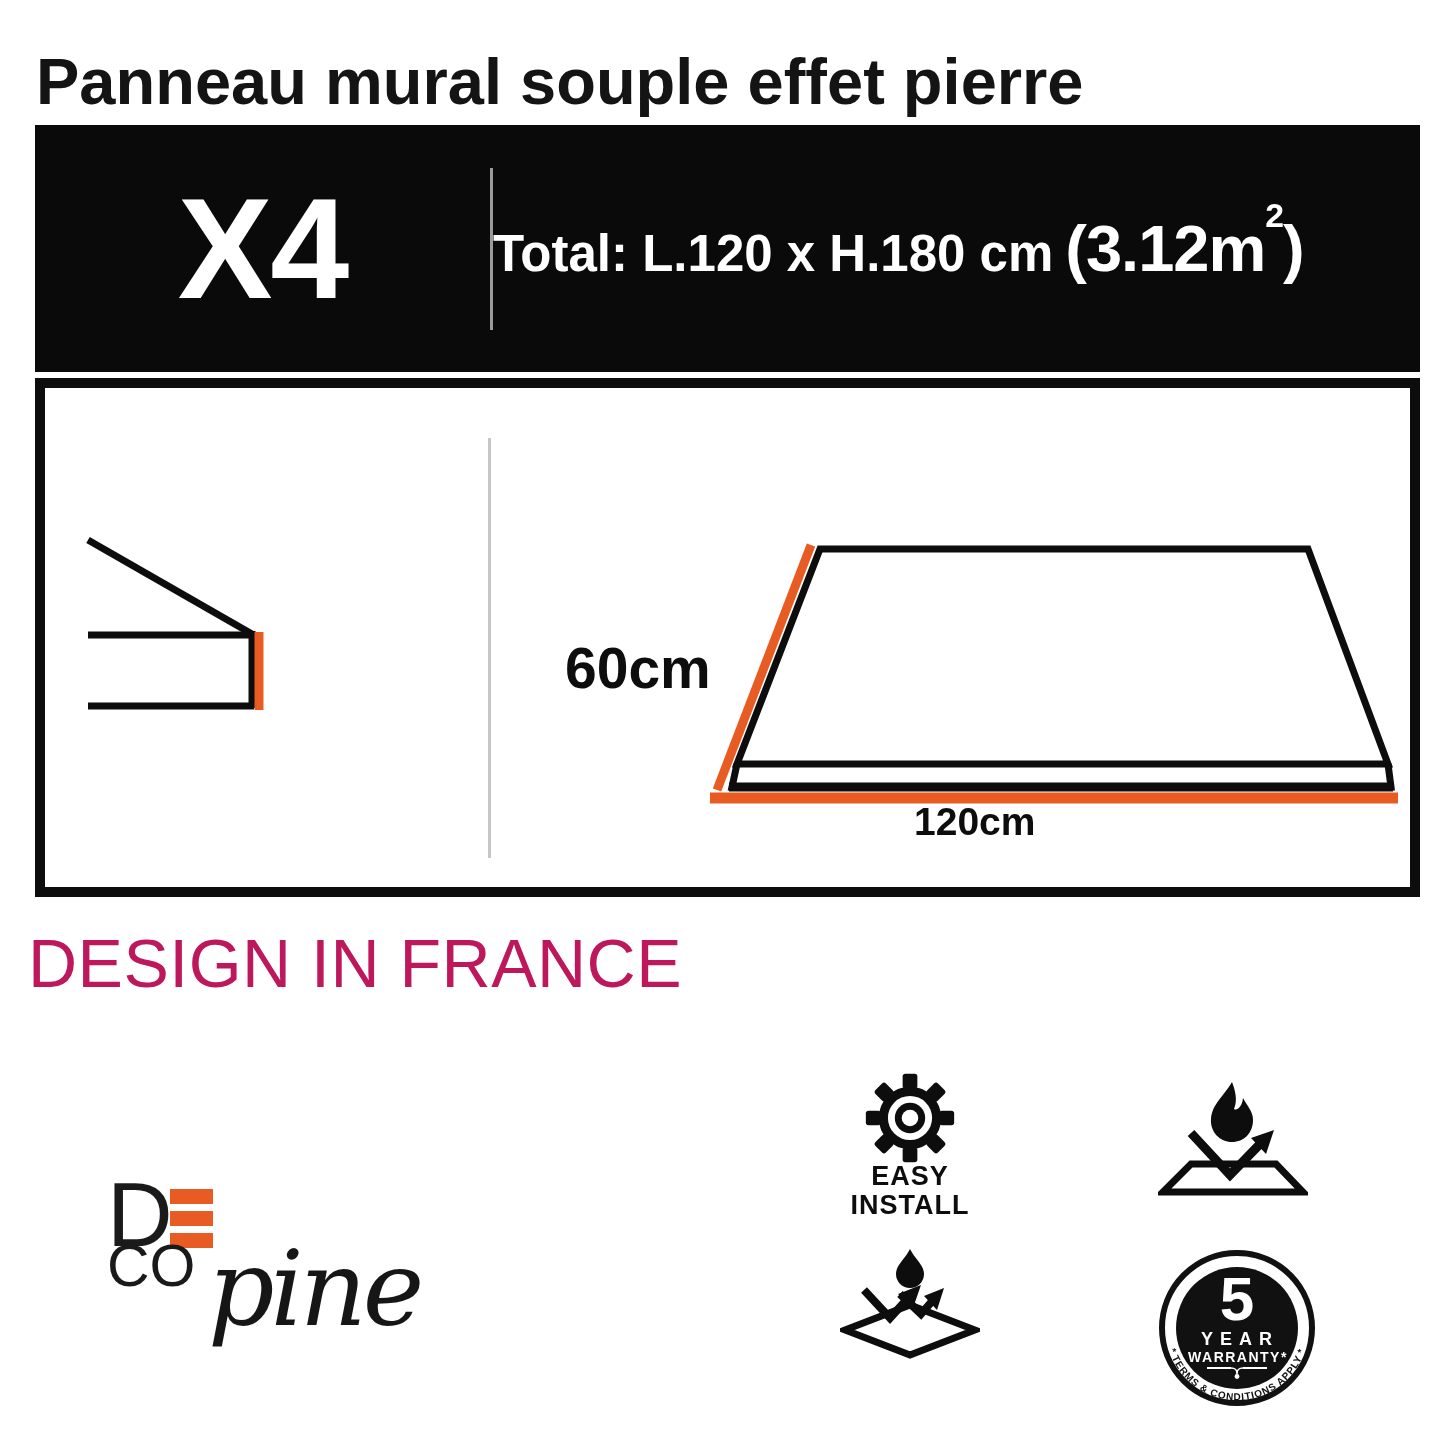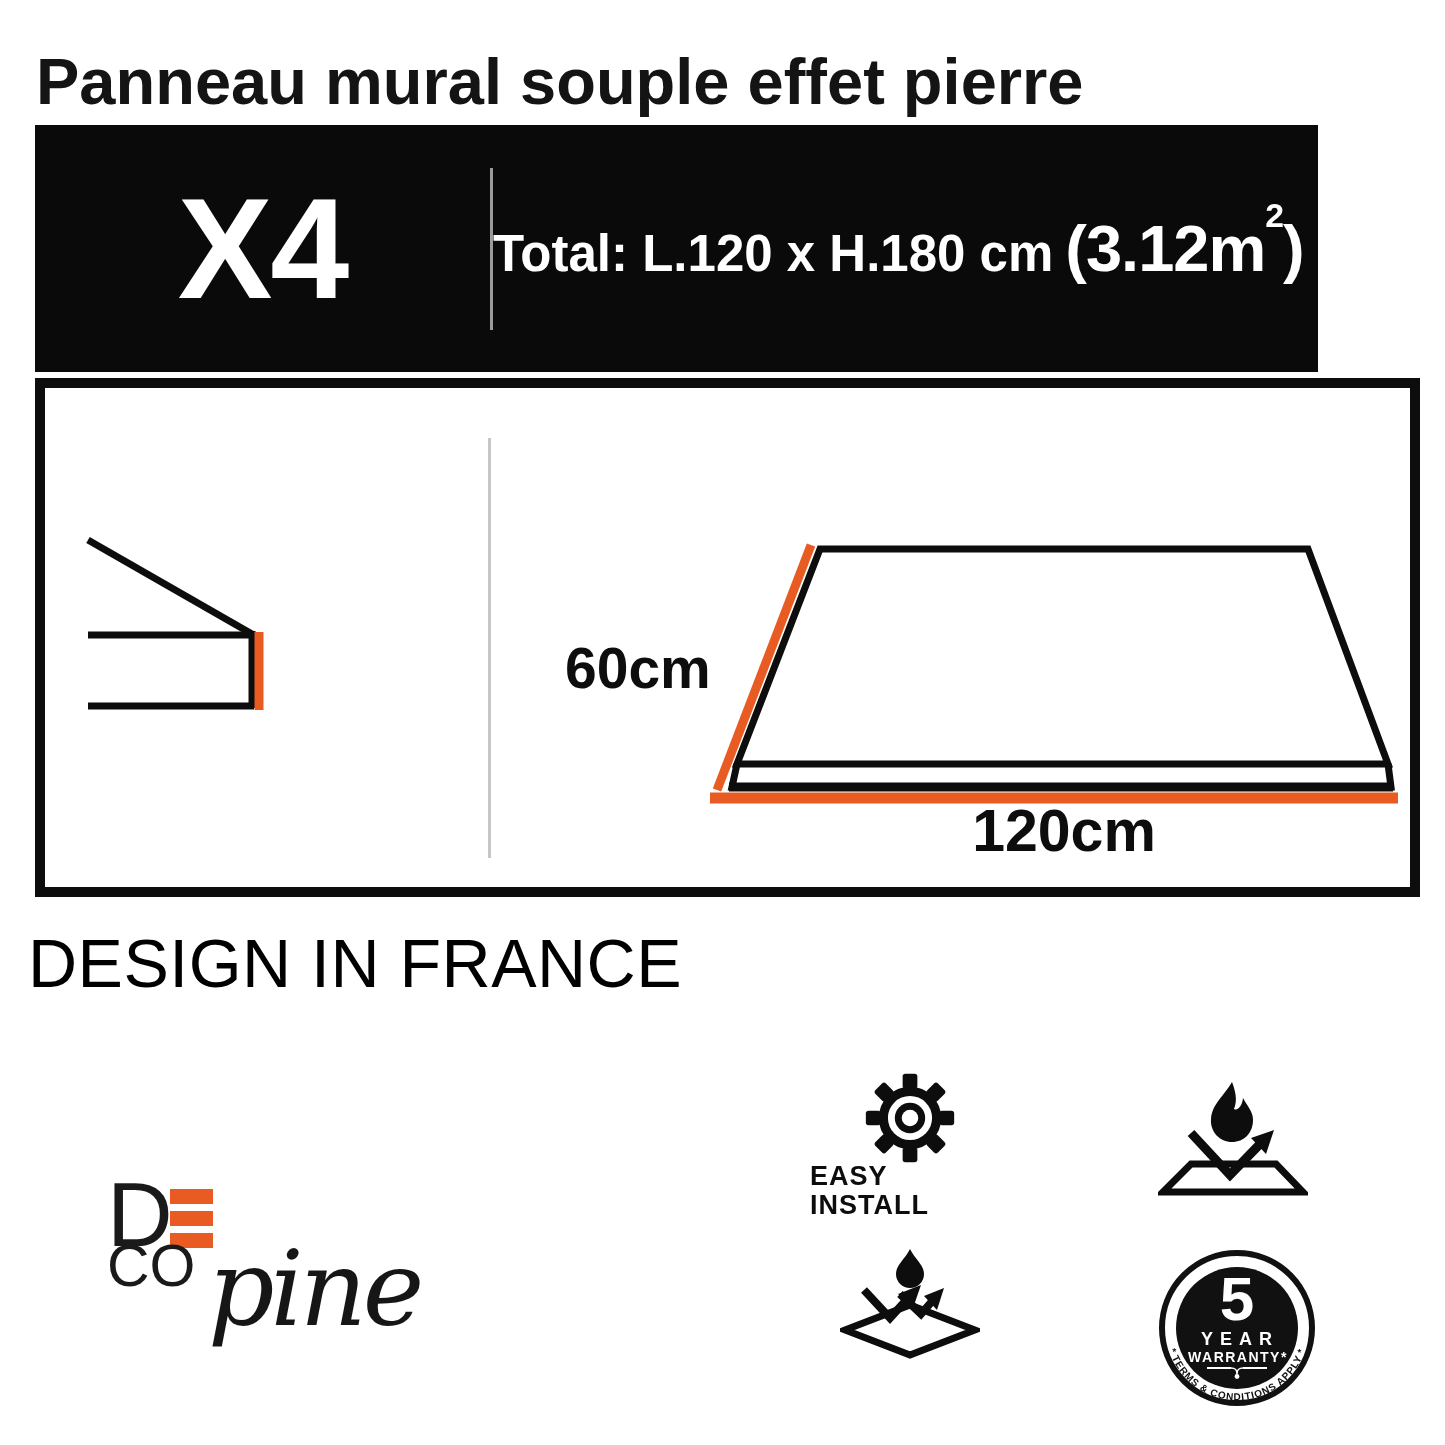--- a/index.html
+++ b/index.html
@@ -4,53 +4,53 @@
 <style>
   html,body{margin:0;padding:0;background:#ffffff;}
   .canvas{position:relative;width:1445px;height:1445px;background:#fff;overflow:hidden;
           font-family:"Liberation Sans",sans-serif;color:#0d0d0d;}
   .abs{position:absolute;}
 
   
   .page-title{left:36px;top:44px;font-size:65px;font-weight:700;letter-spacing:0px;color:#141414;white-space:nowrap;}
 
   
-  .banner{left:35px;top:125px;width:1283px;height:247px;background:#0a0a0a;display:flex;align-items:stretch;}
+  .banner{left:35px;top:125px;width:1385px;height:247px;background:#0a0a0a;display:flex;align-items:stretch;}
   .qty-col{width:455px;display:flex;align-items:center;justify-content:center;}
   .qty{font-size:142px;font-weight:700;color:#ffffff;letter-spacing:-2px;line-height:1;}
   .banner-divider{width:3px;height:162px;background:#9b9b9b;align-self:center;}
   .total-col{flex:1;display:flex;align-items:center;}
   .total-line{color:#ffffff;font-size:51px;font-weight:700;white-space:nowrap;line-height:1;}
   .total-line .prefix{margin-right:12px;}
   .total-line .big{font-size:65px;letter-spacing:-1px;}
   .total-line sup{font-size:0.52em;position:relative;top:-0.62em;font-weight:700;}
 
   
   .specbox{left:35px;top:378px;width:1385px;height:519px;border:10px solid #0d0d0d;background:#ffffff;box-sizing:border-box;}
   .box-divider{left:443px;top:50px;width:3px;height:420px;background:#c6c6c6;}
   .diaglines{left:0;top:0;}
   .dim-label{font-weight:700;color:#0d0d0d;line-height:1;white-space:nowrap;}
   .thickness{left:246px;top:246px;font-size:57px;line-height:0.86;}
   .thickness .unit{padding-left:6px;}
   .h-label{left:520px;top:252px;font-size:57px;}
-  .w-label{left:869px;top:414px;width:300px;text-align:center;font-size:59px;}
+  .w-label{left:869px;top:414px;width:300px;font-size:39px;}
 
   
-  .origin{left:28px;top:924px;font-size:68px;font-weight:400;letter-spacing:0.5px;color:#000000;white-space:nowrap;}
+  .origin{left:28px;top:924px;font-size:68px;font-weight:400;letter-spacing:0.5px;color:#be185d;white-space:nowrap;}
 
   
   .logo-d{left:107px;top:1169px;font-size:91px;font-weight:400;color:#1a1a1a;line-height:1;}
   .logo-bars{left:170px;top:1189px;}
   .logo-bar{width:43px;height:15px;margin-bottom:7px;background:#e85c24;}
   .logo-co{left:107px;top:1237px;font-size:59px;font-weight:400;color:#1a1a1a;line-height:1;}
   .logo-script{left:208px;top:1237px;font-size:104px;font-family:"DejaVu Serif",serif;font-style:italic;
                letter-spacing:-4px;color:#161616;line-height:1;}
 
   
-  .feature-caption{left:810px;top:1162px;width:200px;text-align:left;font-size:27px;font-weight:700;
+  .feature-caption{left:810px;top:1162px;width:200px;text-align:center;font-size:27px;font-weight:700;
                    letter-spacing:1px;line-height:1.08;color:#0d0d0d;}
 </style>
 </head>
 <body>
 
 <div class="canvas">
 
   <div class="abs page-title">Panneau mural souple effet pierre</div>
 
   <div class="abs banner">

